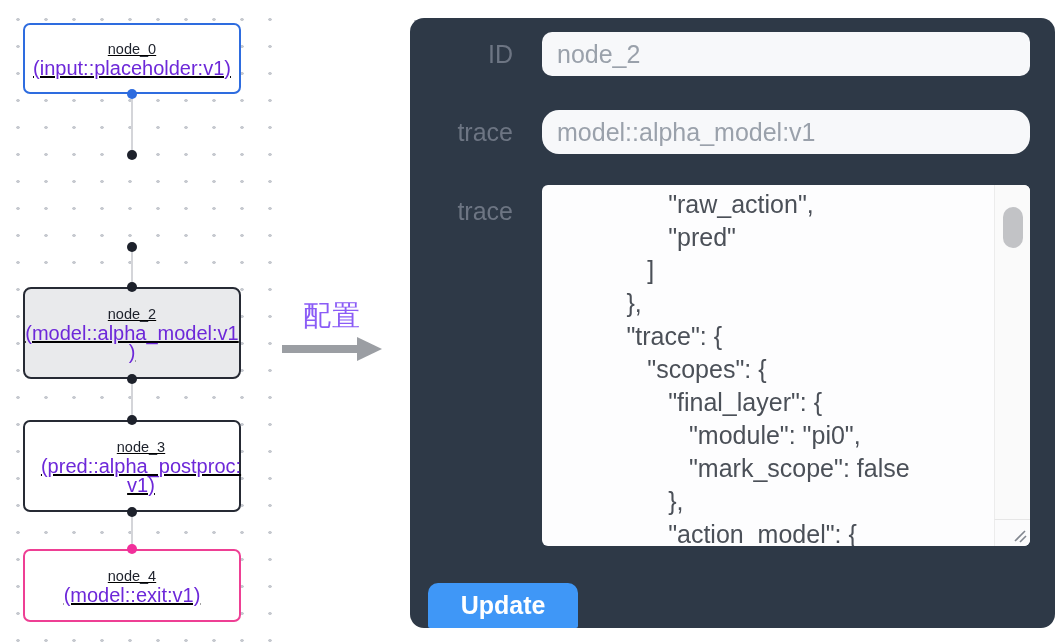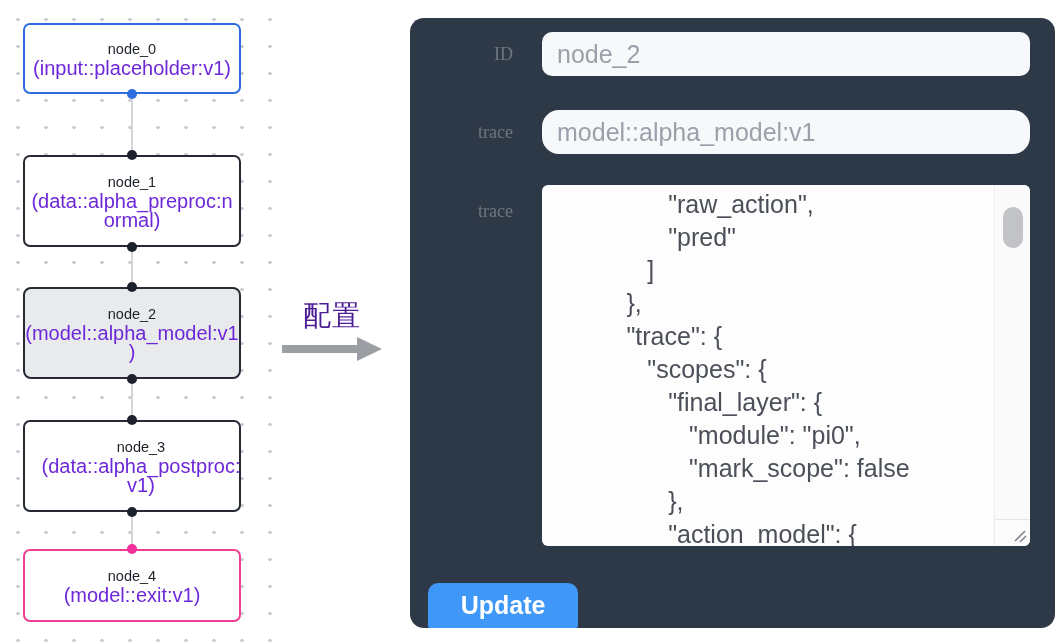--- a/index.html
+++ b/index.html
@@ -17,59 +17,59 @@
   .edge { position:absolute; left:131px; width:2px; background:#d4d5d9; }
   .edge.e0 { top:94px;  height:61px; }
   .edge.e1 { top:247px; height:40px; }
   .edge.e2 { top:379px; height:41px; }
   .edge.e3 { top:512px; height:37px; }
 
   .node {
     position:absolute; left:23px; width:218px; background:#ffffff;
     border:2px solid #262a34; border-radius:7px;
     display:flex; flex-direction:column; justify-content:center; align-items:center;
-    text-align:center; z-index:2; padding:2px 6px;
+    text-align:center; z-index:2; padding:2px 6px;text-decoration:underline;
   }
   .node .node-title    { font-size:14.5px; line-height:19px; color:#1d212b; font-weight:500; }
   .node .node-subtitle { font-size:20px; line-height:19px; color:#6d28d9; white-space:pre-line; }
   .node.n0 { top:23px;  height:71px; border-color:#2e6cdf; }
   .node.n1 { top:155px; height:92px; }
   .node.n2 { top:287px; height:92px; background:#e9eaec; border-width:2.5px; border-radius:8px; }
   .node.n3 { top:420px; height:92px;padding-left:24px; }
   .node.n4 { top:549px; height:73px; border-color:#ee3f94; }
 
   .handle { position:absolute; left:127px; width:10px; height:10px; border-radius:50%; z-index:3; }
   .handle.blue { background:#2e6cdf; }
   .handle.dark { background:#1d212b; }
   .handle.pink { background:#f1309b; }
   .h0b { top:89px; } .h1t { top:150px; } .h1b { top:242px; }
   .h2t { top:282px; } .h2b { top:374px; } .h3t { top:415px; }
   .h3b { top:507px; } .h4t { top:544px; }
 
   
   .annotation { position:absolute; left:280px; top:300px; width:104px; text-align:center; }
-  .annotation-label { font-size:28px; color:#4c1d95; line-height:32px; letter-spacing:1px; }
+  .annotation-label { font-size:28px; color:#8b5cf6; line-height:32px; letter-spacing:1px; }
   .arrow { margin-top:5px; height:24px; display:flex; align-items:center; justify-content:center; }
   .arrow .shaft { width:75px; height:8px; background:#9b9ea3; }
   .arrow .head  { width:0; height:0; border-left:25px solid #9b9ea3;
                   border-top:12px solid transparent; border-bottom:12px solid transparent; }
 
   
   .panel-canvas {
     position:absolute; left:400px; top:0; width:662px; height:628px;
     background-image:radial-gradient(circle, #c7cad0 1.5px, transparent 1.9px);
     background-size:27px 27px; background-position:2px 8px;
   }
   .panel {
     position:absolute; left:10px; top:18px; width:645px; height:610px;
     background:#2e3947; border-radius:14px; overflow:hidden;
   }
   .field-label {
     position:absolute; left:0; width:103px; text-align:right;
-    color:#6d7583; font-size:18px;font-family:Liberation Serif, serif;
+    color:#6d7583; font-size:25px;
   }
   .lbl-id     { top:14px;  height:44px; line-height:44px; }
   .lbl-type   { top:92px;  height:44px; line-height:44px; }
   .lbl-config { top:178px; height:30px; line-height:30px; }
 
   .text-input {
     position:absolute; left:132px; width:488px; height:44px;
     background:#f7f8fa; border:none; outline:none; border-radius:10px;
     padding:0 15px; font-family:"Liberation Sans", sans-serif;
     font-size:25px; color:#9aa1ab;
@@ -116,33 +116,28 @@
   <div class="flow-canvas">
     <div class="edge e0"></div>
     <div class="edge e1"></div>
     <div class="edge e2"></div>
     <div class="edge e3"></div>
 
     <div class="node n0">
       <div class="node-title">node_0</div>
       <div class="node-subtitle">(input::placeholder:v1)</div>
     </div>
-    <div class="node n1">
-      <div class="node-title">node_1</div>
-      <div class="node-subtitle">(data::alpha_preproc:n
-ormal)</div>
-    </div>
     <div class="node n2">
       <div class="node-title">node_2</div>
       <div class="node-subtitle">(model::alpha_model:v1
 )</div>
     </div>
     <div class="node n3">
       <div class="node-title">node_3</div>
-      <div class="node-subtitle">(data::alpha_postproc:
+      <div class="node-subtitle">(pred::alpha_postproc:
 v1)</div>
     </div>
     <div class="node n4">
       <div class="node-title">node_4</div>
       <div class="node-subtitle">(model::exit:v1)</div>
     </div>
 
     <div class="handle blue h0b"></div>
     <div class="handle dark h1t"></div>
     <div class="handle dark h1b"></div>

